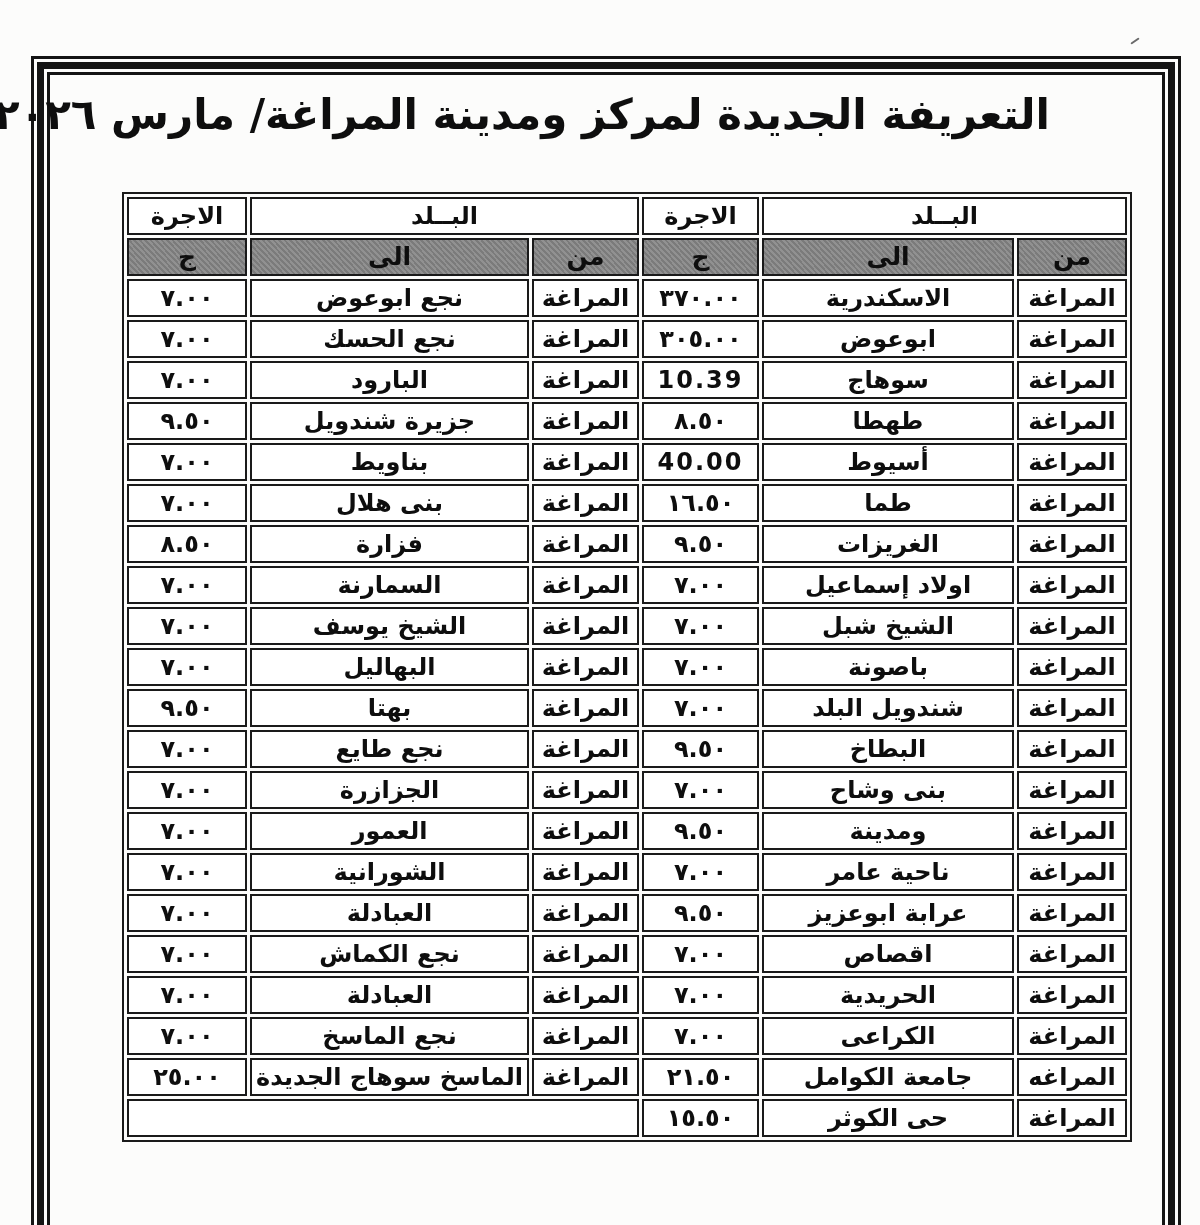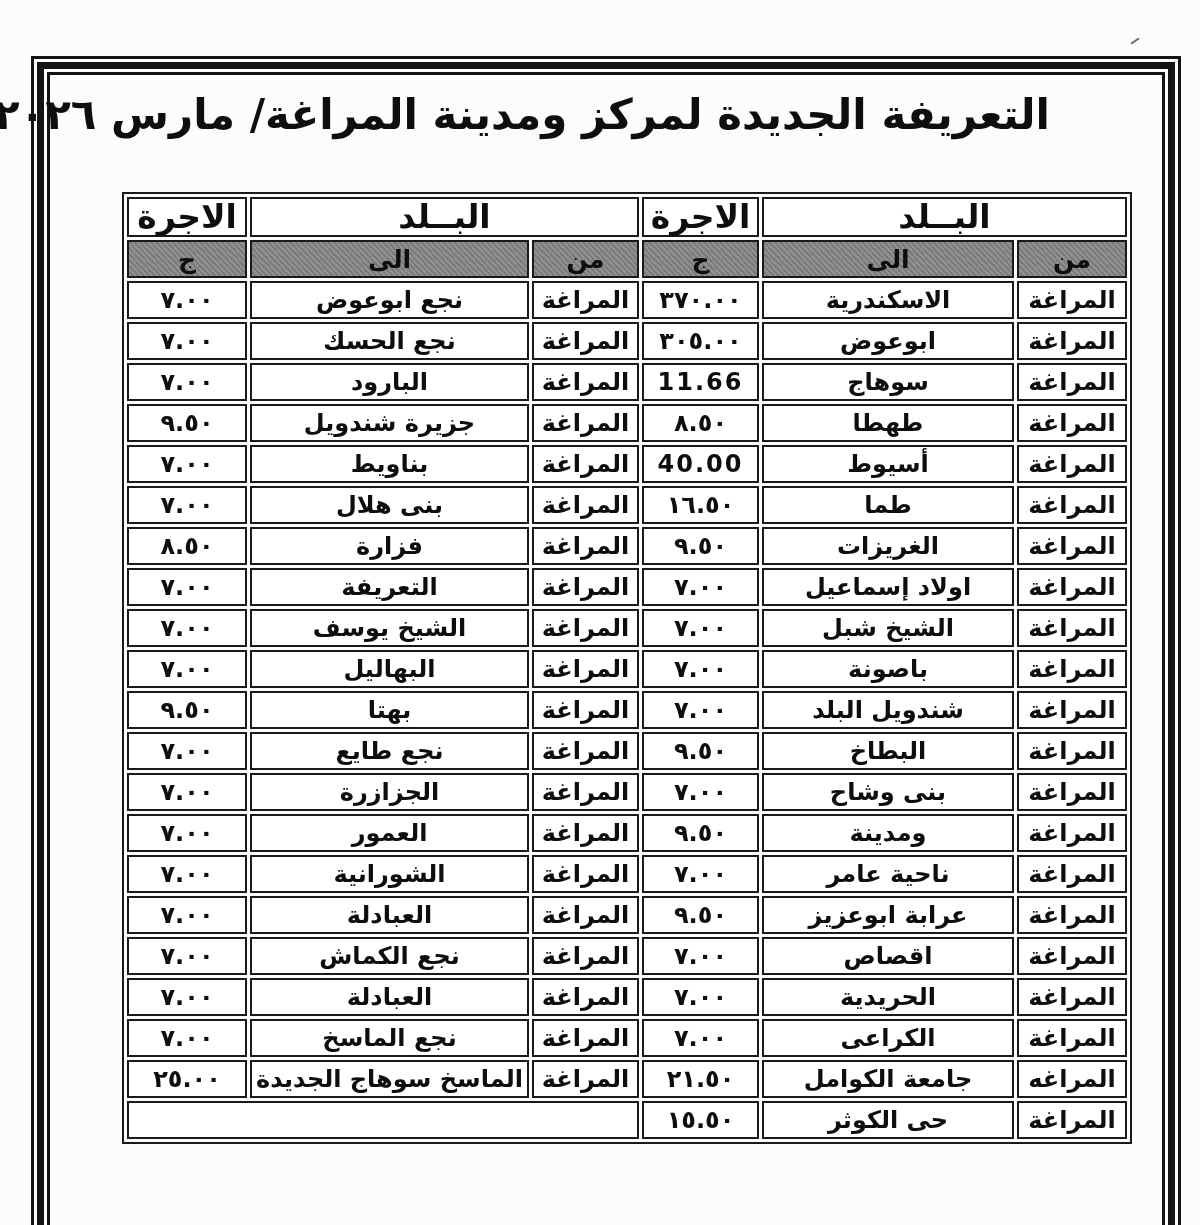--- a/index.html
+++ b/index.html
@@ -31,21 +31,21 @@
   }
   table.tariff td {
     box-sizing:border-box;
     border:2px solid #1a1a1a;
     background:#ffffff;
     text-align:center; vertical-align:middle;
     font-weight:bold; font-size:24px; line-height:1.1;
     height:38px; padding:0 4px;
     white-space:nowrap;
   }
-  tr.hdr-top td { font-size:33px; }
+  tr.hdr-top td { font-size:24px; }
   tr.hdr-gray td {
     background:#858585;
     background-image:repeating-linear-gradient(47deg,
       rgba(255,255,255,0.10) 0 2px, rgba(0,0,0,0.08) 2px 4px);
     font-size:25px;
   }
   td.fare { font-size:25px; letter-spacing:2px; }
   td.empty-cell { background:#ffffff; }
 
   
@@ -107,21 +107,21 @@
           <td>المراغة</td>
           <td>ابوعوض</td>
           <td class="fare">٣٠٥.٠٠</td>
           <td>المراغة</td>
           <td>نجع الحسك</td>
           <td class="fare">٧.٠٠</td>
         </tr>
         <tr>
           <td>المراغة</td>
           <td>سوهاج</td>
-          <td class="fare">11.66</td>
+          <td class="fare">10.39</td>
           <td>المراغة</td>
           <td>البارود</td>
           <td class="fare">٧.٠٠</td>
         </tr>
         <tr>
           <td>المراغة</td>
           <td>طهطا</td>
           <td class="fare">٨.٥٠</td>
           <td>المراغة</td>
           <td>جزيرة شندويل</td>
@@ -149,21 +149,21 @@
           <td class="fare">٩.٥٠</td>
           <td>المراغة</td>
           <td>فزارة</td>
           <td class="fare">٨.٥٠</td>
         </tr>
         <tr>
           <td>المراغة</td>
           <td>اولاد إسماعيل</td>
           <td class="fare">٧.٠٠</td>
           <td>المراغة</td>
-          <td>التعريفة</td>
+          <td>السمارنة</td>
           <td class="fare">٧.٠٠</td>
         </tr>
         <tr>
           <td>المراغة</td>
           <td>الشيخ شبل</td>
           <td class="fare">٧.٠٠</td>
           <td>المراغة</td>
           <td>الشيخ يوسف</td>
           <td class="fare">٧.٠٠</td>
         </tr>

